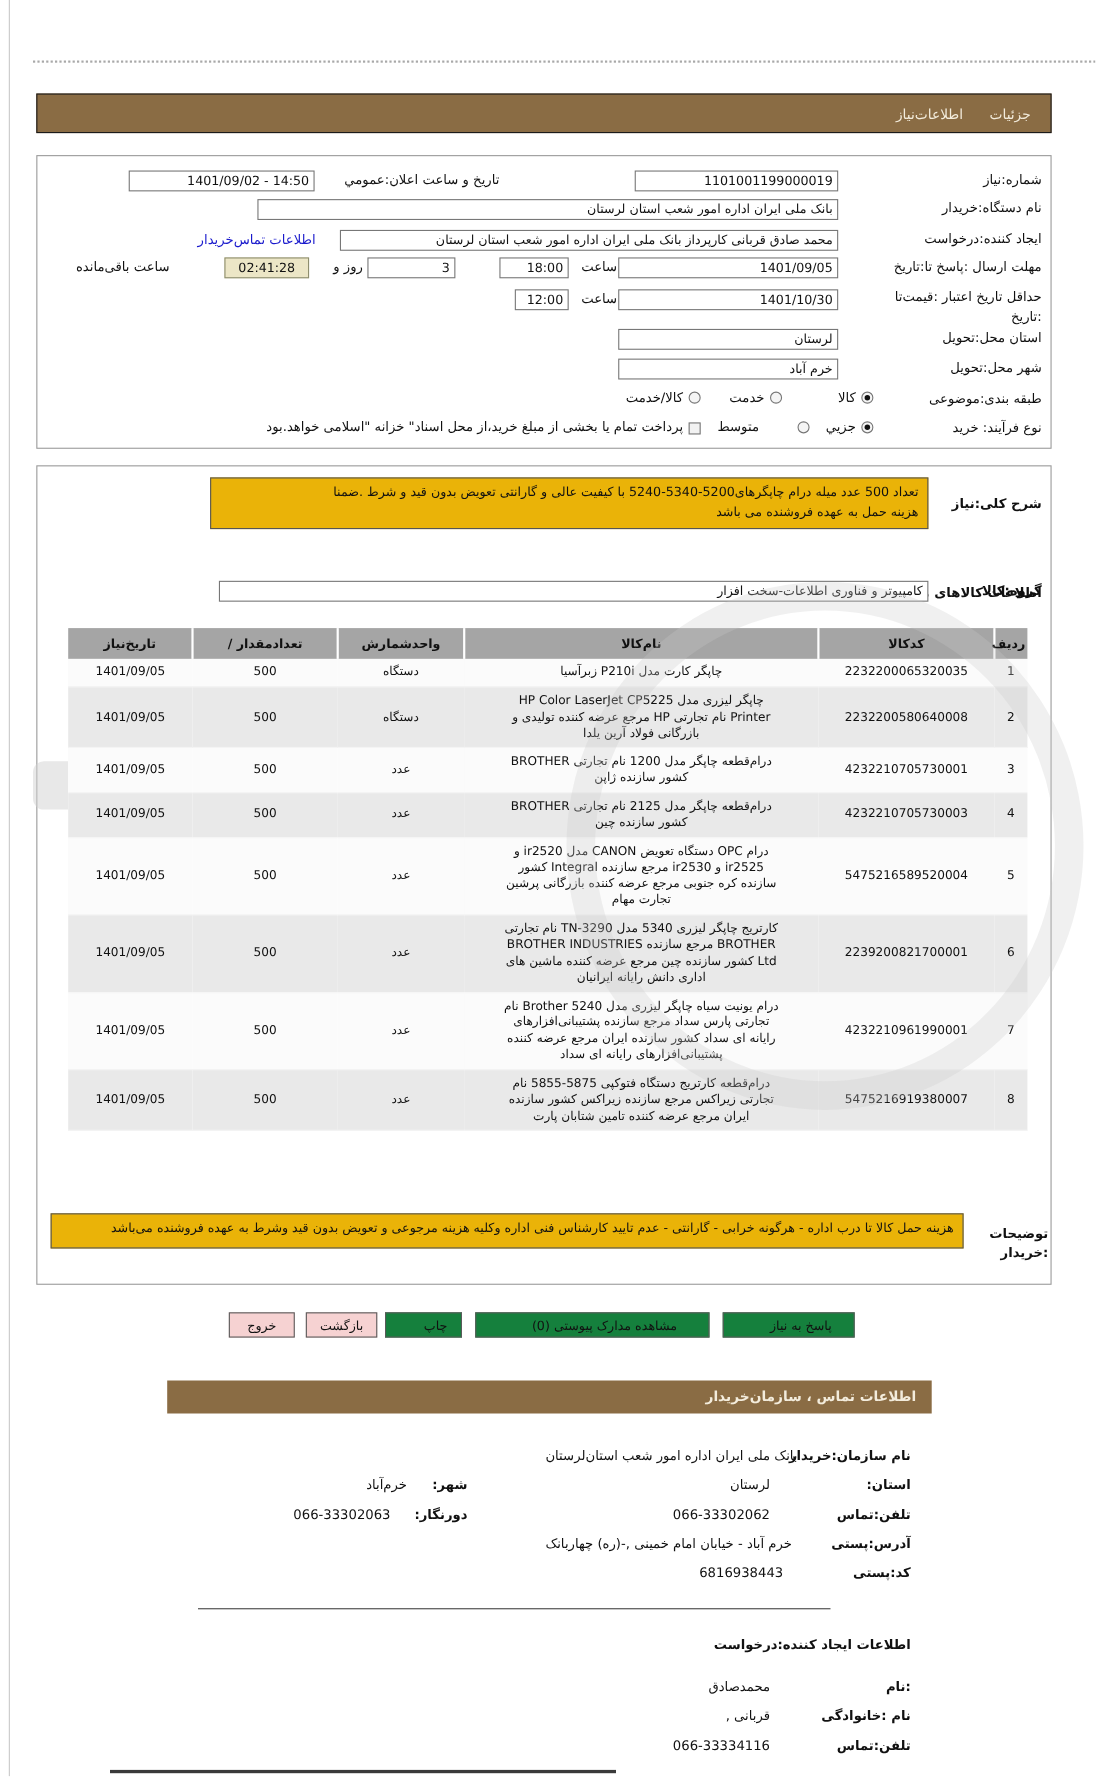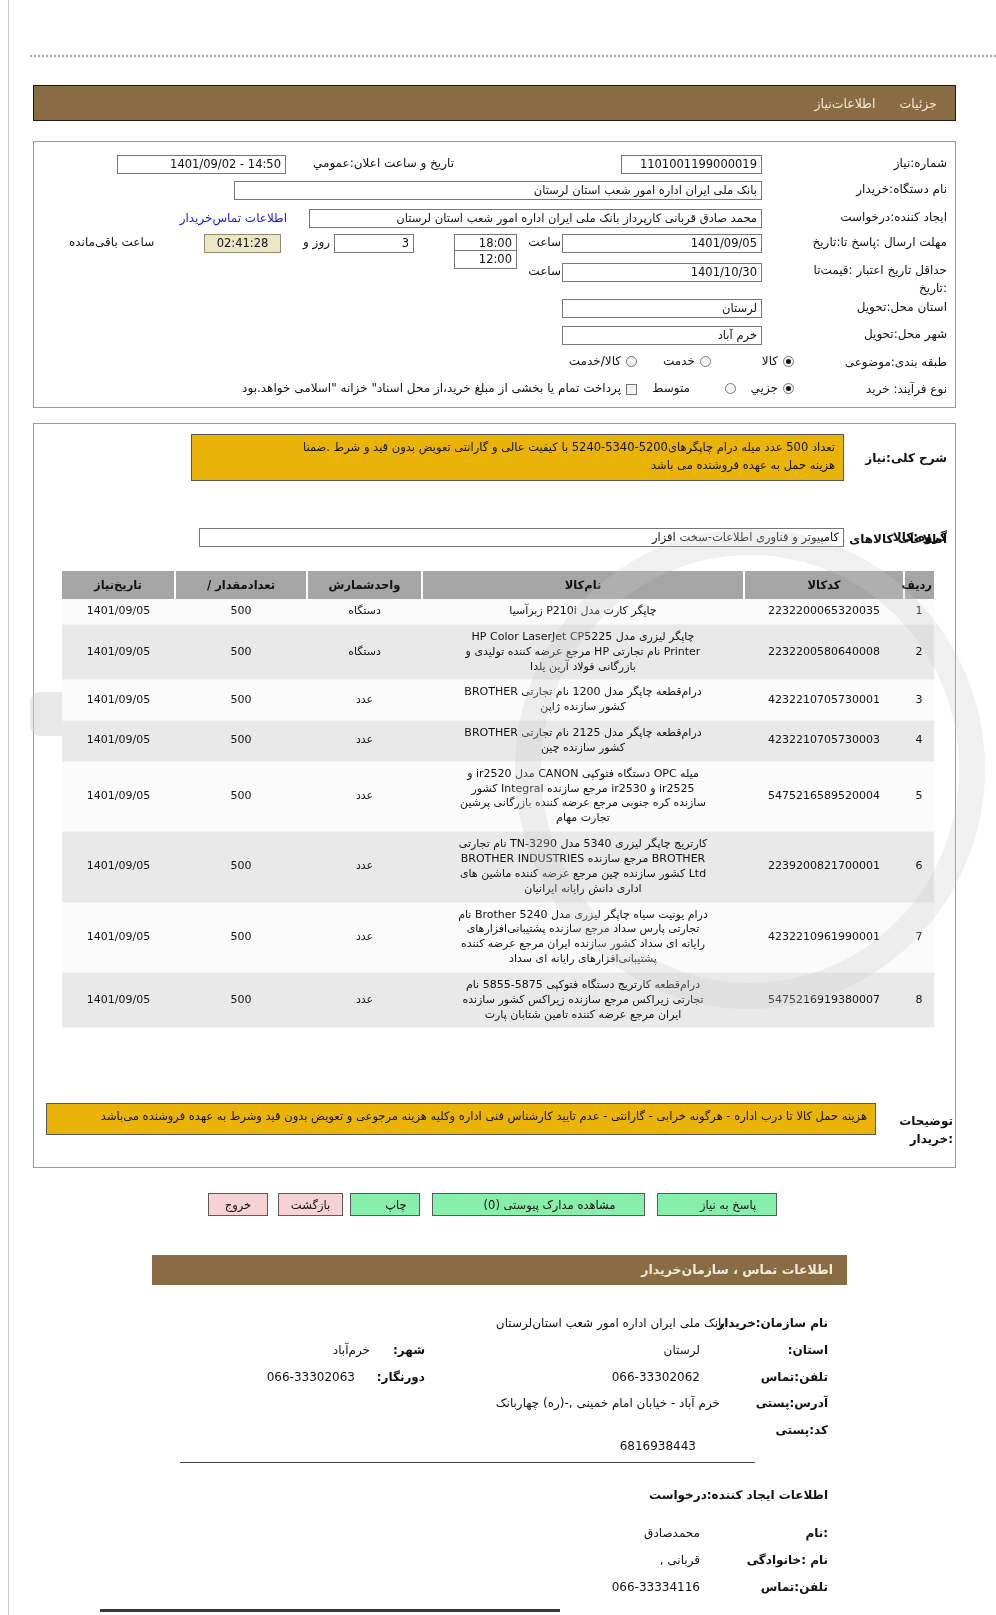--- a/index.html
+++ b/index.html
@@ -51,21 +51,21 @@
                 padding:7px 2px; border-left:2px solid #fff; }
   table.items thead th:last-child { border-left:none; }
   table.items td { font-size:11px; text-align:center; vertical-align:middle; padding:5px 3px;
                 line-height:1.35; border-bottom:1px solid #f4f4f4; }
   table.items tbody tr:nth-child(odd) { background:#fbfbfb; }
   table.items tbody tr:nth-child(even) { background:#e9e9e9; }
   .nm { max-width:252px; margin:0 auto; white-space:normal; direction:rtl; }
 
   .btn { position:absolute; top:1193px; height:23px; border:1px solid #5a5a5a; font-size:11.5px;
          display:flex; align-items:center; justify-content:center; direction:rtl; cursor:default; }
-  .btn.green { background:#86efac;padding-left:22px; }
+  .btn.green { background:#15803d;padding-left:22px; }
   .btn.pink { background:#f6d2d2; }
 
   .bar2 { position:absolute; top:1255px; left:152px; width:695px; height:30px; background:#8a6c44; }
   .bar2 span { position:absolute; right:14px; top:7px; color:#f3ecdc; font-weight:bold; font-size:12.5px; }
 
   .divider { position:absolute; top:1462px; left:180px; width:575px; border-top:1px solid #444; }
   .cutline { position:absolute; top:1609px; left:100px; width:460px; height:3px; background:#3a3a3a; }
 </style>
 </head>
 <body>
@@ -76,21 +76,21 @@
 
   <div class="tabbar">
     <div class="tabs">
       <span class="tab fa">جزئیات</span>
       <span class="tab fa">اطلاعات‌نیاز</span>
     </div>
   </div>
 
   <div class="panel" id="panel1">
     <span class="abs lbl fa" style="right:8px; top:14px;">شماره:نیاز</span>
-    <div class="ibox" style="right:193px; width:141px; top:13px;padding-left:11px;">1101001199000019</div>
+    <div class="ibox" style="right:193px; width:185px; top:13px;padding-left:11px;">1101001199000019</div>
     <span class="abs lbl fa" style="right:501px; top:14px;">تاریخ و ساعت اعلان:عمومي</span>
     <div class="ibox fa" style="right:669px; width:169px; top:13px;">14:50 - 1401/09/02</div>
 
     <span class="abs lbl fa" style="right:8px; top:40px;">نام دستگاه:خریدار</span>
     <div class="ibox fa" style="right:193px; width:528px; top:39px;">بانک ملی ایران اداره امور شعب استان لرستان</div>
 
     <span class="abs lbl fa" style="right:8px; top:68px;">ایجاد کننده:درخواست</span>
     <div class="ibox fa" style="right:193px; width:453px; top:67px;">محمد صادق  قربانی  کارپرداز بانک ملی ایران اداره امور شعب استان لرستان</div>
     <span class="abs lbl fa link" style="right:668px; top:69px;">اطلاعات تماس‌خریدار</span>
 
@@ -100,21 +100,21 @@
     <div class="ibox" style="right:438px; width:63px; top:92px;">18:00</div>
     <div class="ibox" style="right:541px; width:80px; top:92px;">3</div>
     <span class="abs lbl fa" style="right:625px; top:93px;">روز و</span>
     <div class="ibox countdown" style="right:674px; width:77px; top:92px;">02:41:28</div>
     <span class="abs lbl fa" style="left:35px; top:93px;">ساعت باقی‌مانده</span>
 
     <span class="abs lbl fa" style="right:8px; top:121px;">حداقل تاریخ اعتبار :قیمت‌تا</span>
     <span class="abs lbl fa" style="right:8px; top:139px;">:تاریخ</span>
     <div class="ibox" style="right:193px; width:200px; top:121px;">1401/10/30</div>
     <span class="abs lbl fa" style="right:394px; top:122px;">ساعت</span>
-    <div class="ibox" style="right:438px; width:63px; top:108px;">12:00</div>
+    <div class="ibox" style="right:438px; width:49px; top:121px;">12:00</div>
 
     <span class="abs lbl fa" style="right:8px; top:158px;">استان محل:تحویل</span>
     <div class="ibox fa" style="right:193px; width:200px; top:157px;">لرستان</div>
 
     <span class="abs lbl fa" style="right:8px; top:185px;">شهر محل:تحویل</span>
     <div class="ibox fa" style="right:193px; width:200px; top:184px;">خرم آباد</div>
 
     <span class="abs lbl fa" style="right:8px; top:213px;">طبقه بندی:موضوعی</span>
     <span class="opt" style="right:161px; top:212px;">
       <span class="radio sel"></span>
@@ -216,21 +216,21 @@
               <div class="nm">درام‌قطعه چاپگر مدل 2125 نام تجارتی BROTHER کشور سازنده چین</div>
             </td>
           <td class="fa">عدد</td>
           <td>500</td>
           <td>1401/09/05</td>
         </tr>
         <tr>
           <td>5</td>
           <td>5475216589520004</td>
           <td>
-              <div class="nm">میله OPC دستگاه فتوکپی CANON مدل ir2520 و ir2525 و ir2530 مرجع سازنده Integral کشور سازنده کره جنوبی مرجع عرضه کننده بازرگانی پرشین تجارت مهام</div>
+              <div class="nm">درام OPC دستگاه تعویض CANON مدل ir2520 و ir2525 و ir2530 مرجع سازنده Integral کشور سازنده کره جنوبی مرجع عرضه کننده بازرگانی پرشین تجارت مهام</div>
             </td>
           <td class="fa">عدد</td>
           <td>500</td>
           <td>1401/09/05</td>
         </tr>
         <tr>
           <td>6</td>
           <td>2239200821700001</td>
           <td>
               <div class="nm">کارتریج چاپگر لیزری 5340 مدل TN-3290 نام تجارتی BROTHER مرجع سازنده BROTHER INDUSTRIES Ltd کشور سازنده چین مرجع عرضه کننده ماشین های اداری دانش رایانه ایرانیان</div>
@@ -289,21 +289,21 @@
 
   <span class="abs lbl fa b" style="right:168px; top:1370px;">تلفن:تماس</span>
   <span class="abs lbl" style="right:296px; top:1370px;">066-33302062</span>
   <span class="abs lbl fa b" style="right:571px; top:1370px;">دورنگار:</span>
   <span class="abs lbl" style="right:641px; top:1370px;">066-33302063</span>
 
   <span class="abs lbl fa b" style="right:168px; top:1396px;">آدرس:پستی</span>
   <span class="abs lbl fa" style="right:276px; top:1396px;">خرم آباد - خیابان امام خمینی ,-(ره) چهاربانک</span>
 
   <span class="abs lbl fa b" style="right:168px; top:1423px;">کد:پستی</span>
-  <span class="abs lbl" style="right:300px; top:1423px;margin-top:16px;">6816938443</span>
+  <span class="abs lbl" style="right:284px; top:1423px;">6816938443</span>
 
   <div class="divider"></div>
 
   <span class="abs lbl fa b" style="right:168px; top:1488px;">اطلاعات  ایجاد کننده:درخواست</span>
 
   <span class="abs lbl fa b" style="right:168px; top:1526px;">:نام</span>
   <span class="abs lbl fa" style="right:296px; top:1526px;">محمدصادق</span>
 
   <span class="abs lbl fa b" style="right:168px; top:1553px;">نام :خانوادگی</span>
   <span class="abs lbl fa" style="right:296px; top:1553px;">قربانی ,</span>

